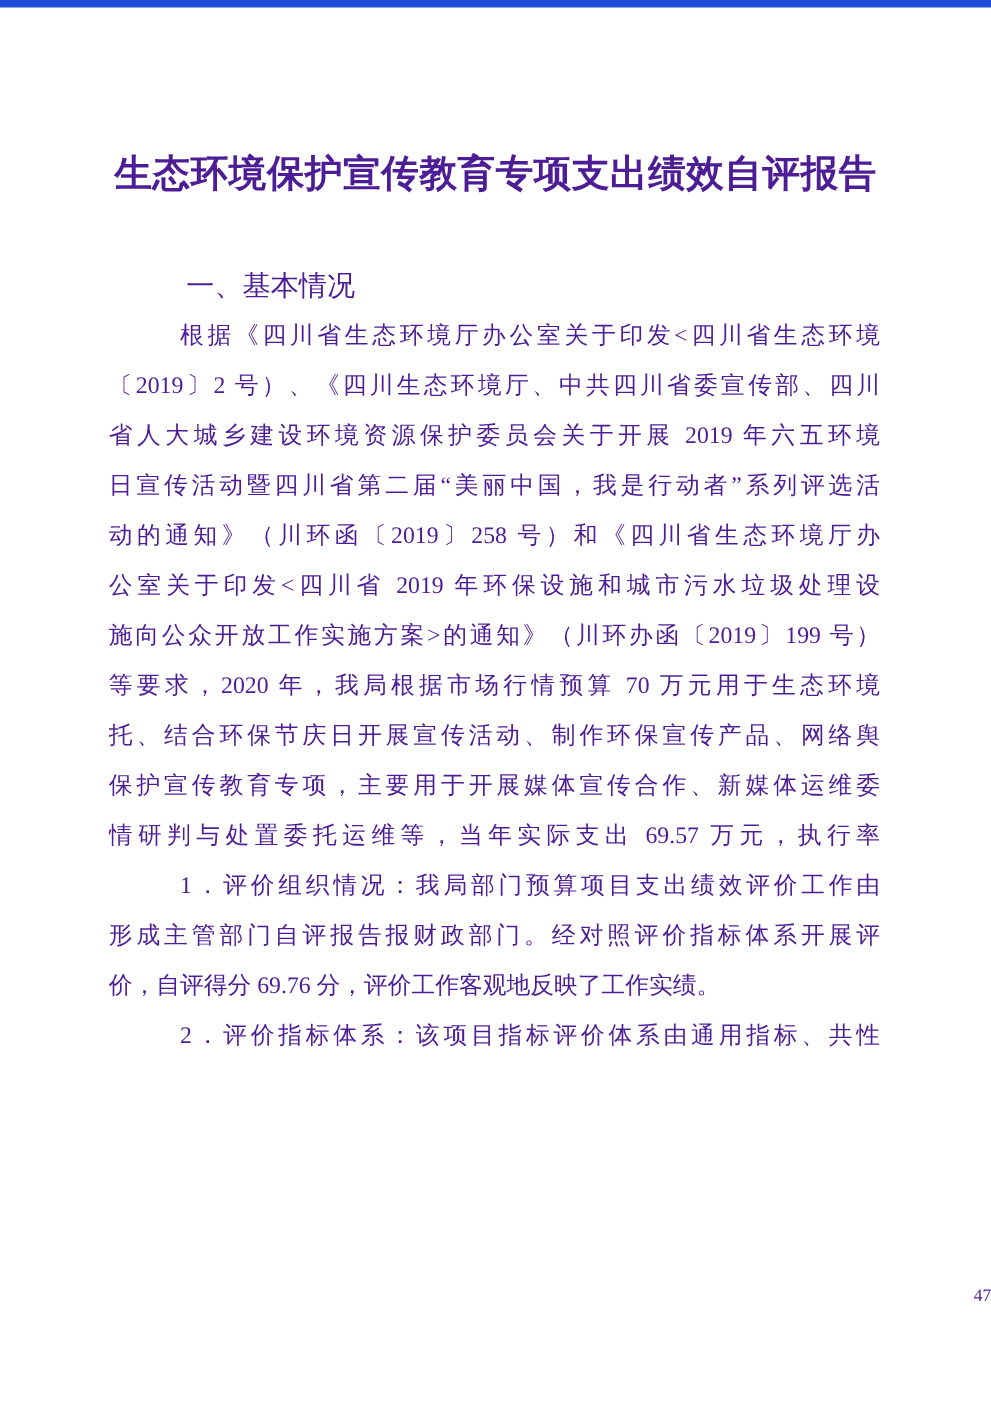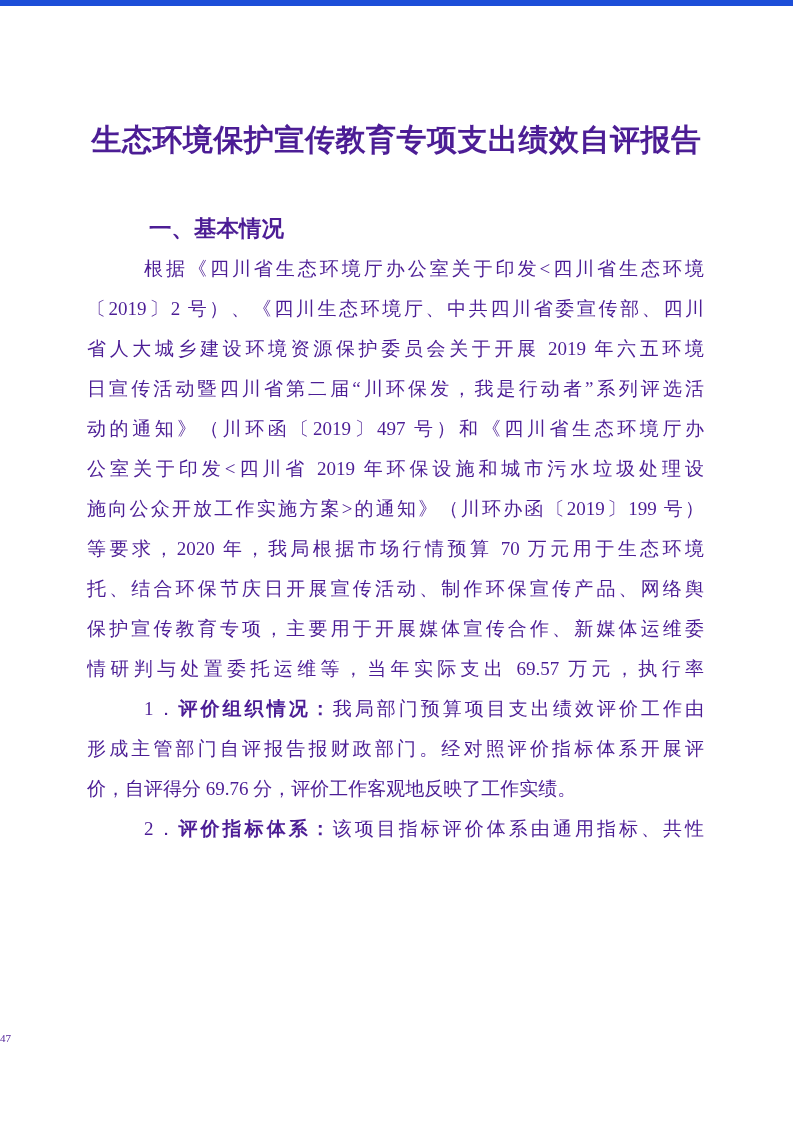--- a/index.html
+++ b/index.html
@@ -50,45 +50,45 @@
     font-weight: bold;
     font-size: 22.5px;
   }
   .line.indent { text-indent: 57px; }
   .line.heading.indent { text-indent: 62px; }
   .line.justify {
     text-align: justify;
     text-align-last: justify;
     text-justify: inter-character;
   }
-  .seg.bold { font-weight: bold; }
+  .seg.bold { font-weight: normal; }
   .page-number {
     position: absolute;
     top: 1022px;
     left: 0;
     width: 793px;
-    text-align: left;
+    text-align: right;
     font-family: "Liberation Serif", "DejaVu Serif", serif;
-    font-size: 11px;
+    font-size: 14px;
     line-height: 20px;
   }
 </style>
 </head>
 <body>
 
 <div class="page">
   <h1 class="doc-title">生态环境保护宣传教育专项支出绩效自评报告</h1>
 
   <div class="doc-body" id="doc-body">
       <div class="line heading indent"><span class="seg bold">一、基本情况</span></div>
       <div class="line body justify indent"><span class="seg">根据《四川省生态环境厅办公室关于印发&lt;四川省生态环境</span></div>
       <div class="line body justify"><span class="seg">〔2019〕2 号）、《四川生态环境厅、中共四川省委宣传部、四川</span></div>
       <div class="line body justify"><span class="seg">省人大城乡建设环境资源保护委员会关于开展 2019 年六五环境</span></div>
-      <div class="line body justify"><span class="seg">日宣传活动暨四川省第二届“川环保发，我是行动者”系列评选活</span></div>
-      <div class="line body justify"><span class="seg">动的通知》（川环函〔2019〕497 号）和《四川省生态环境厅办</span></div>
+      <div class="line body justify"><span class="seg">日宣传活动暨四川省第二届“美丽中国，我是行动者”系列评选活</span></div>
+      <div class="line body justify"><span class="seg">动的通知》（川环函〔2019〕258 号）和《四川省生态环境厅办</span></div>
       <div class="line body justify"><span class="seg">公室关于印发&lt;四川省 2019 年环保设施和城市污水垃圾处理设</span></div>
       <div class="line body justify"><span class="seg">施向公众开放工作实施方案&gt;的通知》（川环办函〔2019〕199 号）</span></div>
       <div class="line body justify"><span class="seg">等要求，2020 年，我局根据市场行情预算 70 万元用于生态环境</span></div>
       <div class="line body justify"><span class="seg">托、结合环保节庆日开展宣传活动、制作环保宣传产品、网络舆</span></div>
       <div class="line body justify"><span class="seg">保护宣传教育专项，主要用于开展媒体宣传合作、新媒体运维委</span></div>
       <div class="line body justify"><span class="seg">情研判与处置委托运维等，当年实际支出 69.57 万元，执行率</span></div>
       <div class="line body justify indent"><span class="seg">1．</span><span class="seg bold">评价组织情况：</span><span class="seg">我局部门预算项目支出绩效评价工作由</span></div>
       <div class="line body justify"><span class="seg">形成主管部门自评报告报财政部门。经对照评价指标体系开展评</span></div>
       <div class="line body"><span class="seg">价，自评得分 69.76 分，评价工作客观地反映了工作实绩。</span></div>
       <div class="line body justify indent"><span class="seg">2．</span><span class="seg bold">评价指标体系：</span><span class="seg">该项目指标评价体系由通用指标、共性</span></div>

